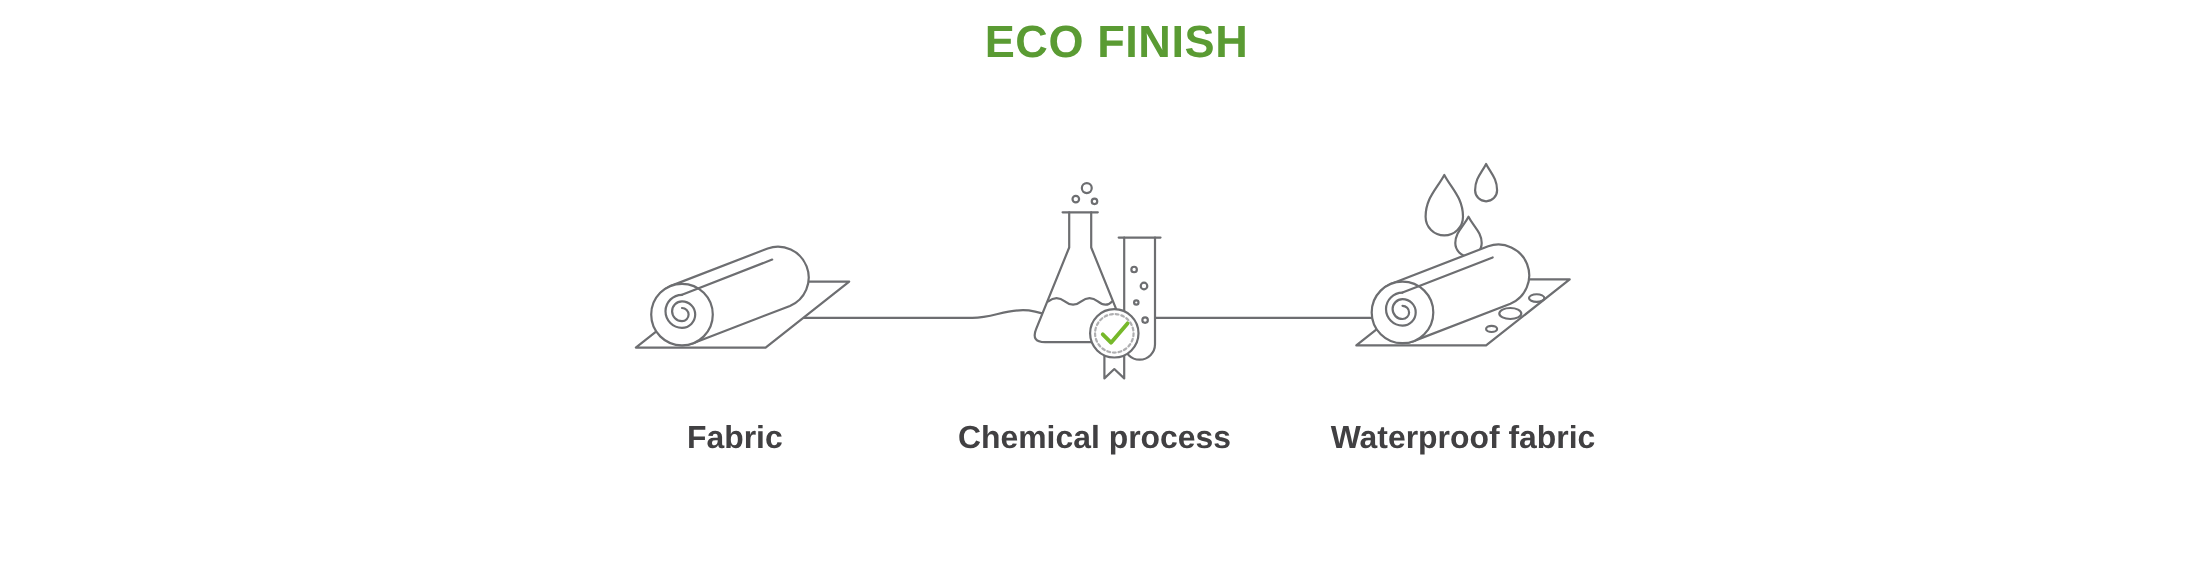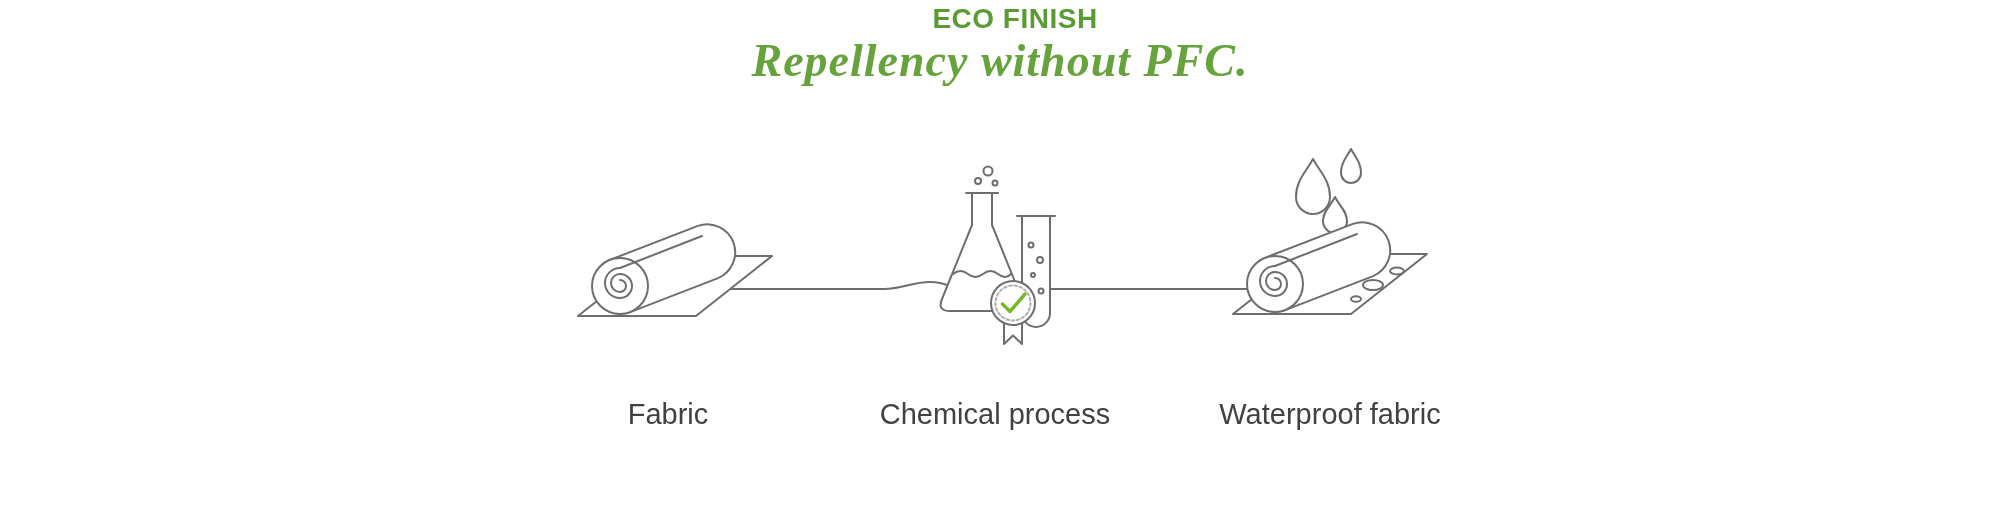--- a/index.html
+++ b/index.html
@@ -5,39 +5,39 @@
   * { margin:0; padding:0; box-sizing:border-box; }
   html,body { background:#ffffff; }
   body {
     width:2000px; height:526px; position:relative; overflow:hidden;
     font-family:"Liberation Sans", sans-serif;
   }
   .canvas { position:absolute; inset:0; }
 
   .header { position:absolute; top:0; left:0; width:2000px; text-align:center; }
   .title {
-    padding-top:4px;
-    font-size:28px; font-weight:bold; letter-spacing:0.5px;
+    padding-top:16px;
+    font-size:41px; font-weight:bold; letter-spacing:0.5px;
     color:#5a9b33; line-height:1.1;margin-left:30px;
   }
   .subtitle {
     margin-top:3px;
     font-family:"Liberation Serif", serif; font-style:italic; font-weight:bold;
     font-size:46px; letter-spacing:1px;
     color:#67a33c; line-height:1;
   }
 
   .flow { position:absolute; inset:0; }
   .icon-abs { position:absolute; }
   .connector { position:absolute; left:0; top:0; }
 
   .step-label {
-    position:absolute; top:398px; width:300px;
+    position:absolute; top:382px; width:300px;
     text-align:center; white-space:nowrap;
-    font-size:29px; font-weight:normal; color:#414042;
+    font-size:29px; font-weight:bold; color:#414042;
   }
   .lbl-fabric { left:518px; }
   .lbl-chemical { left:845px; }
   .lbl-waterproof { left:1180px; }
 
   
   .ln {
     fill:none; stroke:#6d6e71; stroke-width:2;
     stroke-linecap:round; stroke-linejoin:round;
   }
@@ -52,21 +52,20 @@
     stroke-linecap:round; stroke-linejoin:round;
   }
 </style>
 </head>
 <body>
 
 <div class="canvas">
 
   <div class="header">
     <div class="title">ECO FINISH</div>
-    <div class="subtitle">Repellency without PFC.</div>
   </div>
 
   <div class="flow">
 
     <svg class="connector" width="2000" height="526" viewBox="0 0 2000 526">
       <path class="ln" d="M 700 289 H 884 C 902 289 912 282 930 282 C 944 282 952 287 962 290"></path>
       <path class="ln" d="M 1028 289 H 1262"></path>
     </svg>
 
     <svg class="icon-abs" style="left:558px; top:204px" width="220" height="120" viewBox="0 0 220 120">

